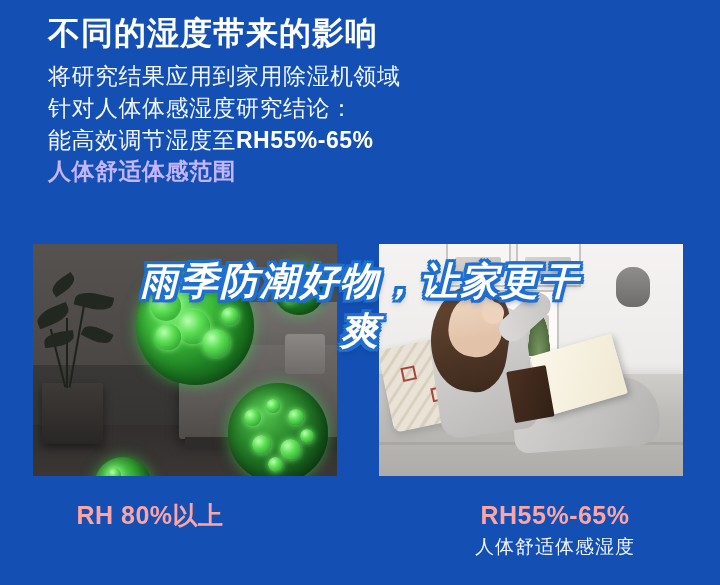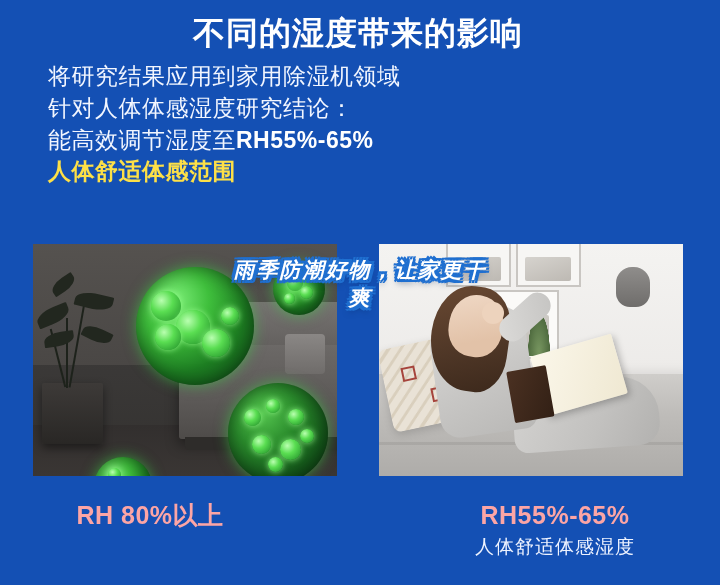--- a/index.html
+++ b/index.html
@@ -25,35 +25,34 @@
     width: 620px;
   }
   #page-title {
     font-size: 32px;
     font-weight: 700;
     color: #ffffff;
     letter-spacing: 1px;
     line-height: 1.22;
     margin: 0 0 8px 0;
     white-space: nowrap;
-    text-align: center;
   }
   #intro-lines {
     margin-top: 6px;
   }
   .intro-line {
     font-size: 23px;
     line-height: 1.38;
     color: #f2f6ff;
     letter-spacing: 0.5px;
     white-space: nowrap;
   }
   .intro-line.bold {
     font-weight: 700;
-    color: #fde047;
+    color: #c4b5fd;
   }
   .intro-line .strong {
     font-weight: 700;
     color: #ffffff;
   }
 
   
   .photo {
     position: absolute;
     top: 244px;
@@ -228,21 +227,21 @@
   
   #overlay-headline {
     position: absolute;
     left: 0; right: 0;
     top: 256px;
     text-align: center;
     pointer-events: none;
   }
   .overlay-line {
     display: block;
-    font-size: 21px;
+    font-size: 38px;
     font-weight: 700;
     font-style: italic;
     letter-spacing: 2px;
     color: #ffffff;
     line-height: 1.32;
     text-shadow:
       -3px 0 0 #1f6fd0,  3px 0 0 #1f6fd0,
        0 -3px 0 #1f6fd0,  0 3px 0 #1f6fd0,
       -3px -3px 0 #1f6fd0, 3px -3px 0 #1f6fd0,
       -3px 3px 0 #1f6fd0,  3px 3px 0 #1f6fd0,

